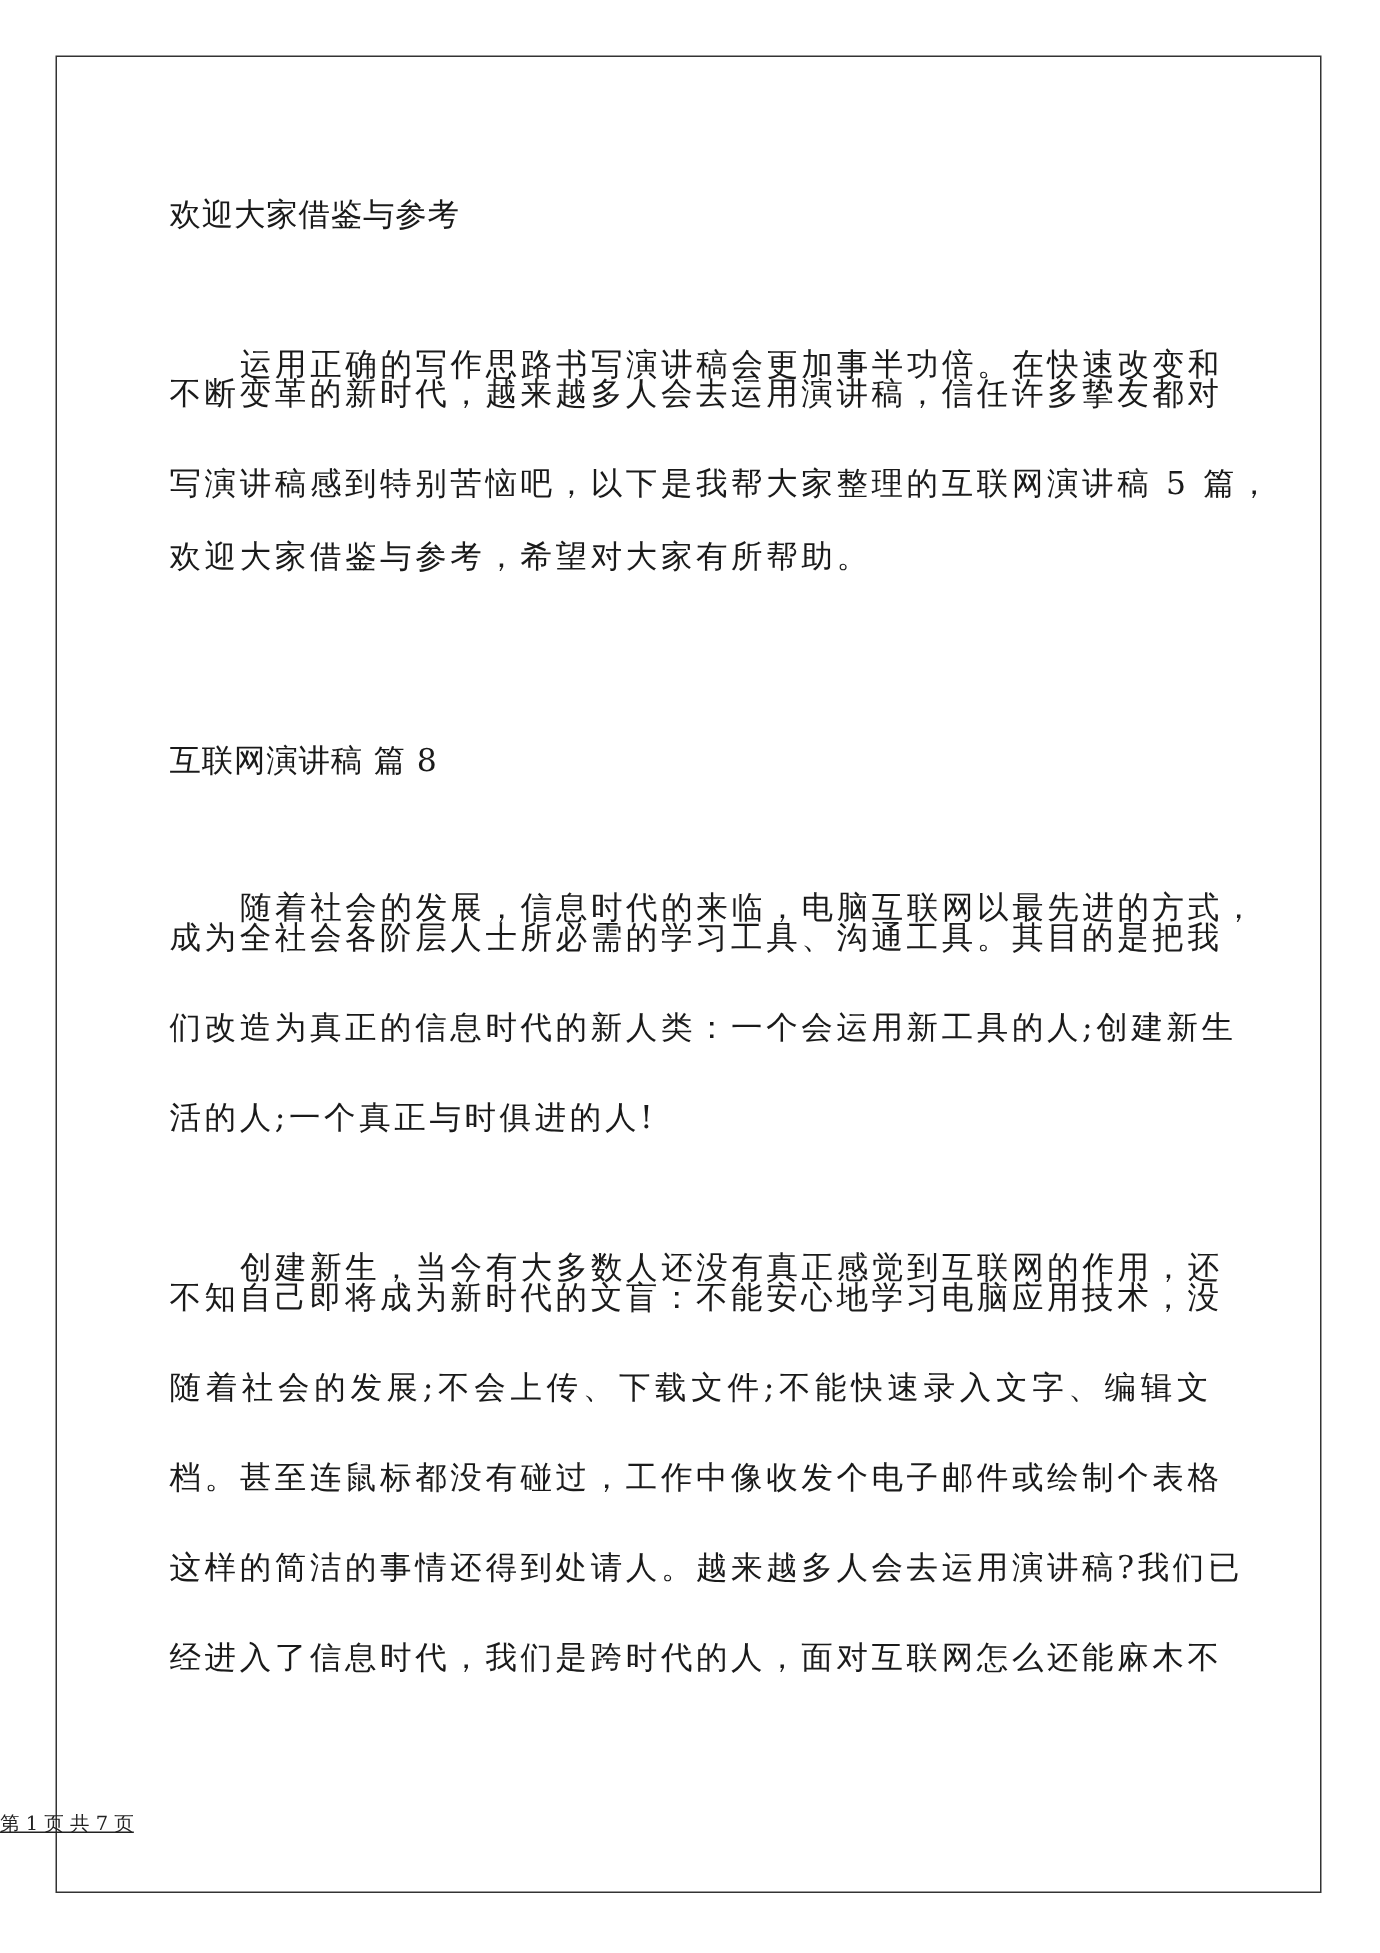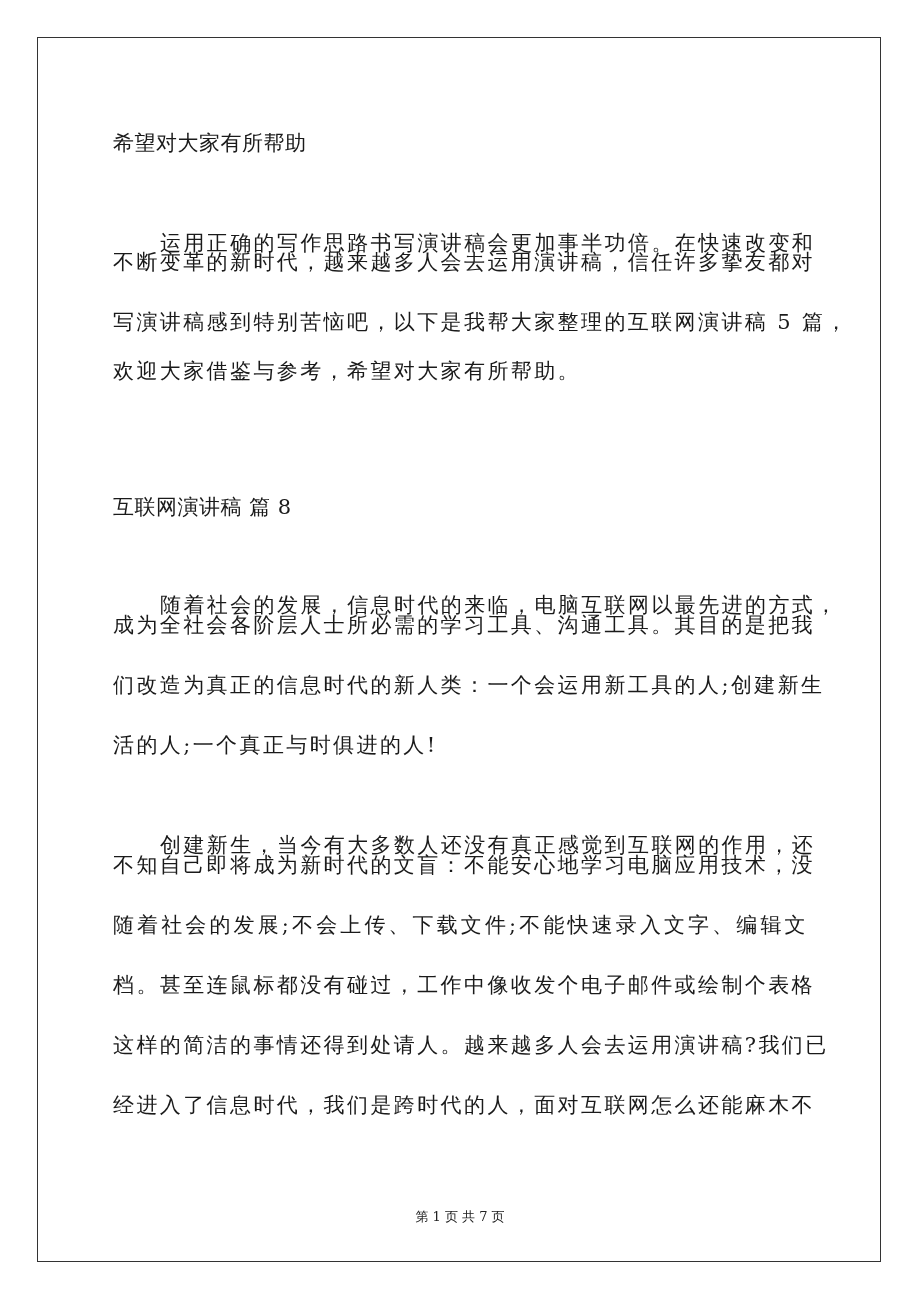--- a/index.html
+++ b/index.html
@@ -5,29 +5,29 @@
   html, body { margin: 0; padding: 0; background: #ffffff; }
   body { width: 920px; height: 1302px; position: relative; overflow: hidden;
          font-family: "DejaVu Serif", "Liberation Serif", serif; color: #1a1a1a; }
   .page-border { position: absolute; left: 37px; top: 37px; width: 844px; height: 1225px;
                  border: 1.5px solid #333333; box-sizing: border-box; }
   .line { position: absolute; left: 113px; width: 695px; height: 30px; line-height: 30px;
           font-size: 21px; white-space: nowrap; letter-spacing: 2.4px; }
   .line.full { text-align: justify; text-align-last: justify; }
   .line.indent { left: 160px; width: 648px; margin-top: 40px; }
   .heading { letter-spacing: 0.5px; }
-  .footer { position: absolute; left: 0; width: 920px; top: 1206px; text-align: center;
-            font-size: 13px; line-height: 22px; color: #222; }
+  .footer { position: absolute; left: 0; width: 920px; top: 1206px; 
+            font-size: 13px; line-height: 22px; color: #222; text-decoration: underline; }
 </style>
 </head>
 <body>
 
 <div class="page-border"></div>
 
-<div class="line heading" style="top:128px">希望对大家有所帮助</div>
+<div class="line heading" style="top:128px">欢迎大家借鉴与参考</div>
 
 <div class="line indent full" style="top:188px">运用正确的写作思路书写演讲稿会更加事半功倍。在快速改变和</div>
 <div class="line full" style="top:247px">不断变革的新时代，越来越多人会去运用演讲稿，信任许多挚友都对</div>
 <div class="line full" style="top:307px">写演讲稿感到特别苦恼吧，以下是我帮大家整理的互联网演讲稿 5 篇，</div>
 <div class="line" style="top:356px">欢迎大家借鉴与参考，希望对大家有所帮助。</div>
 
 <div class="line heading" style="top:492px">互联网演讲稿 篇 8</div>
 
 <div class="line indent full" style="top:550px">随着社会的发展，信息时代的来临，电脑互联网以最先进的方式，</div>
 <div class="line full" style="top:610px">成为全社会各阶层人士所必需的学习工具、沟通工具。其目的是把我</div>

